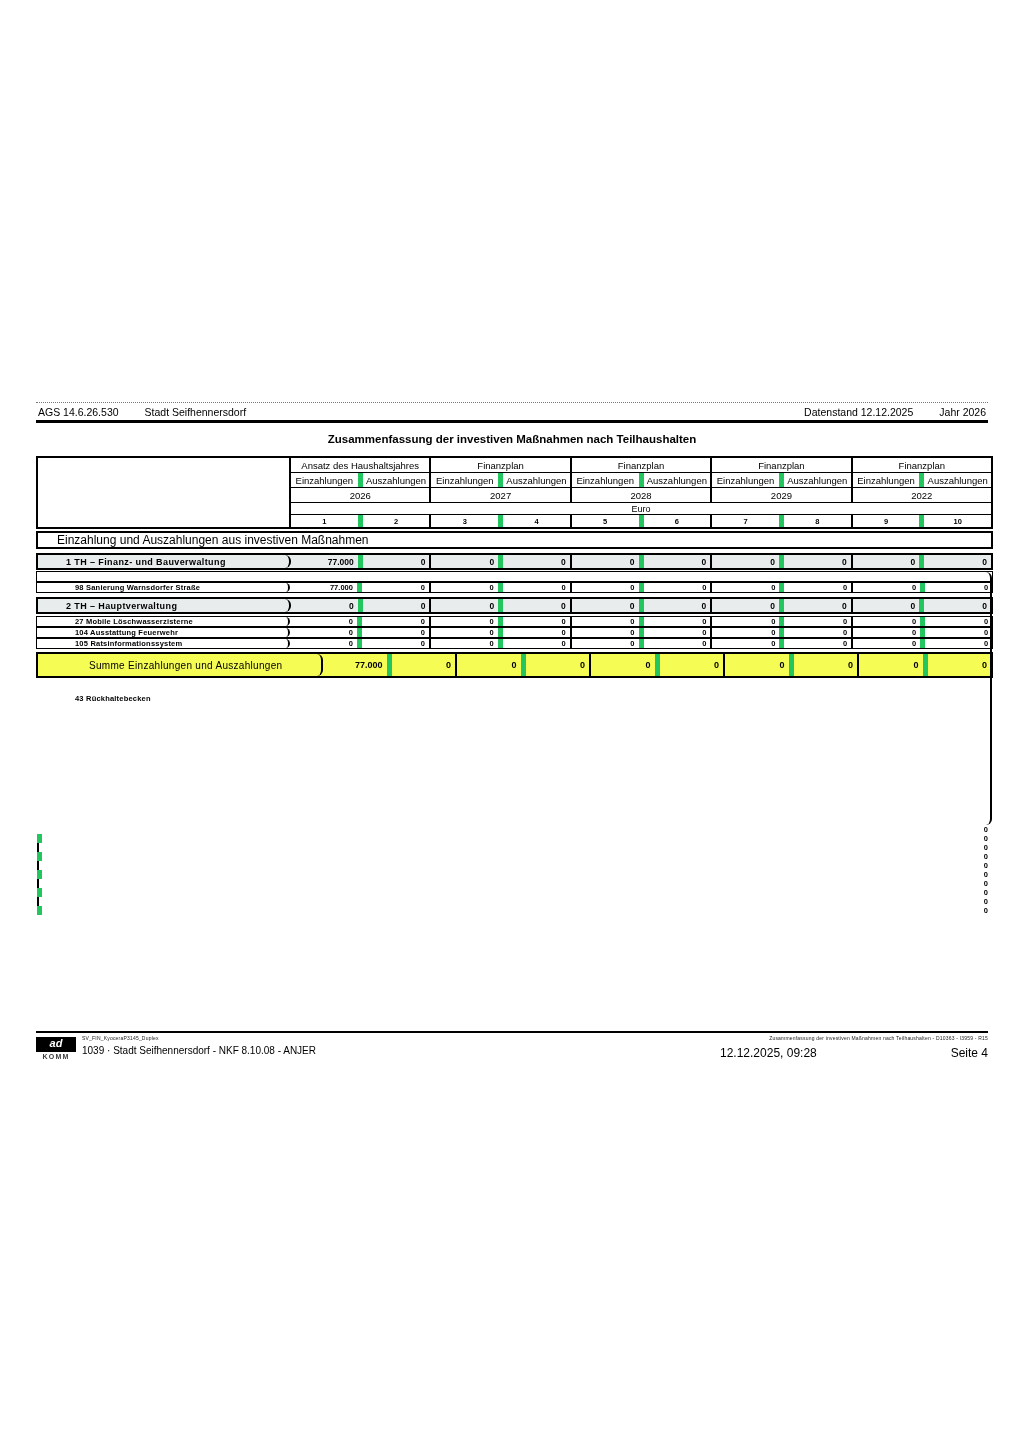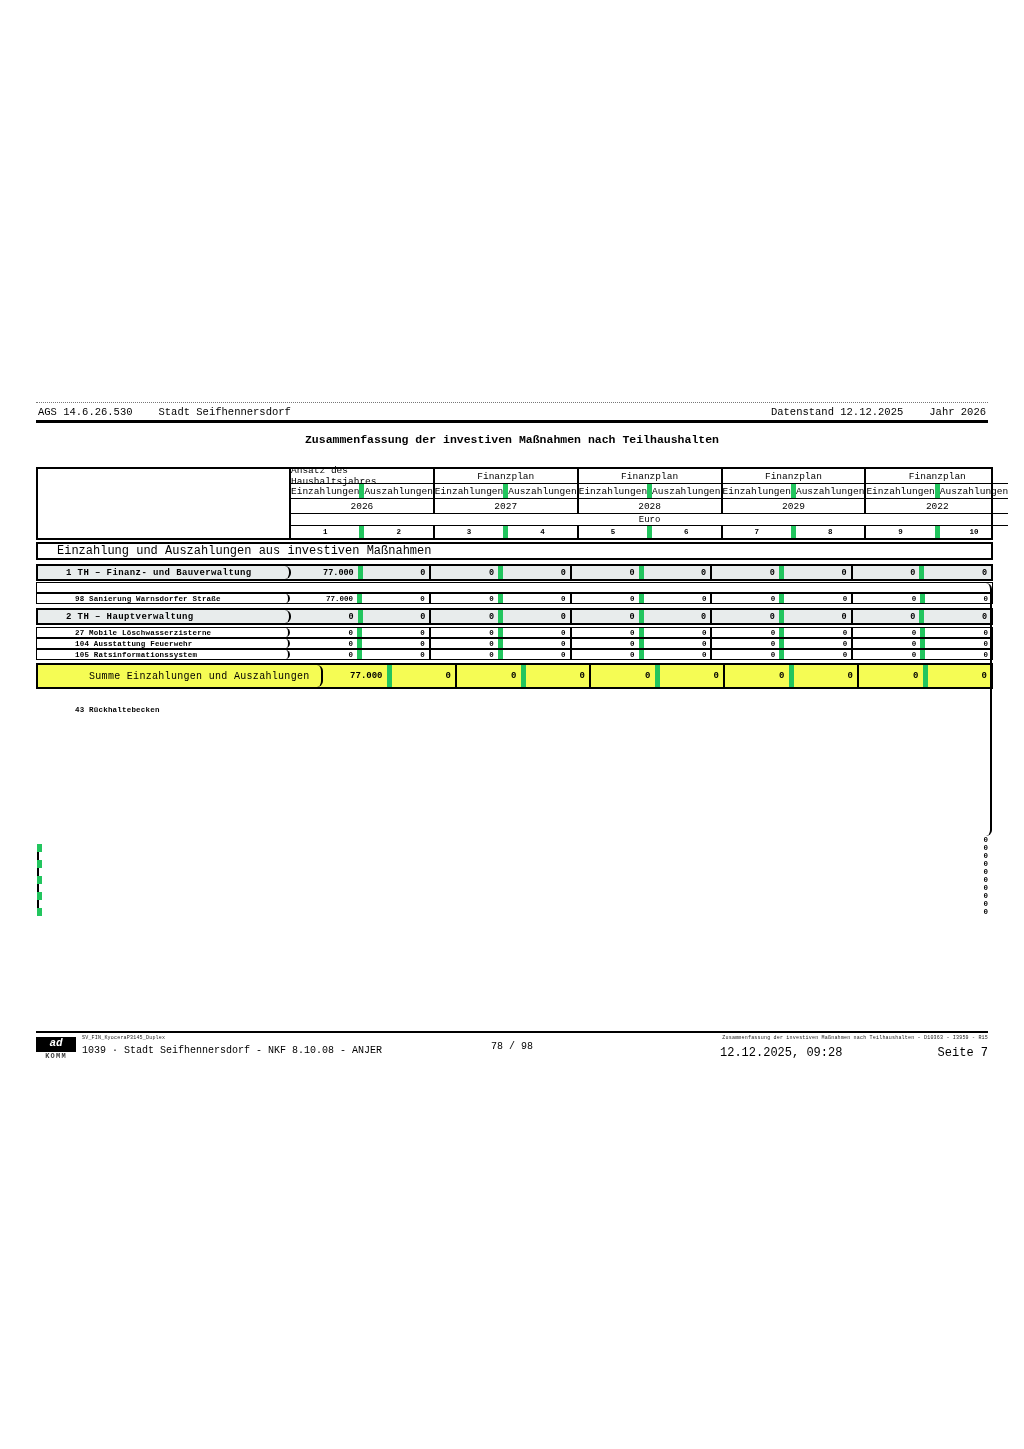--- a/index.html
+++ b/index.html
@@ -1,28 +1,28 @@
 <!DOCTYPE html>
 <html><head>
 <meta charset="utf-8">
 <style>
   * { box-sizing: border-box; margin: 0; padding: 0; }
   body { font-family: "Liberation Sans", sans-serif; background: #fff; color: #000; }
-  .page { position: relative; width: 1024px; height: 1449px; background: #fff; overflow: hidden; font-family: Liberation Mono, monospace; }
+  .page { position: relative; width: 1024px; height: 1449px; background: #fff; overflow: hidden; }
 
   
   .dotrule { position: absolute; left: 36px; right: 36px; top: 402px; border-top: 1px dotted #777; }
   .toprow { position: absolute; left: 38px; right: 38px; top: 406px; display: flex; justify-content: space-between; font-size: 10.5px; }
   .toprow .lft span { margin-right: 26px; }
   .toprow .rgt span { margin-left: 26px; }
   .dblrule { position: absolute; left: 36px; right: 36px; top: 420px; height: 1px; border-top: 1px solid #000; border-bottom: 2px solid #000; }
   .title { position: absolute; left: 0; right: 0; top: 433px; text-align: center; font-weight: bold; font-size: 11.5px; }
 
   
-  .tbl { position: absolute; left: 36px; top: 467px; width: 852px; }
+  .tbl { position: absolute; left: 36px; top: 456px; width: 852px; }
   .thead { display: flex; border: 2px solid #000; width: 957px; }
   .thead-corner { flex: 0 0 253px; border-right: 2px solid #000; }
   .thead-right { flex: 1; display: flex; flex-direction: column; }
   .hrow { display: flex; border-bottom: 1px solid #000; }
   .hrow:last-child { border-bottom: none; }
   .hc { display: flex; align-items: center; justify-content: center; font-size: 9.5px; }
   .h14 { height: 14px; } .h11 { height: 11px; } .h12 { height: 12px; }
   .hc.w2 { flex: 2; } .hc.w1 { flex: 1; } .hc.w10 { flex: 10; }
   .bl1 { border-left: 5px solid #22c55e; } .bl2 { border-left: 2px solid #000; }
   .hnum { font-size: 7.5px; font-weight: bold; }
@@ -249,23 +249,22 @@
 
   <div class="footer">
     <div class="flogo">
       <div class="logo-ad">ad</div>
       <div class="logo-komm">KOMM</div>
     </div>
     <div class="fleft">
       <div class="ftiny">SV_FIN_KyoceraP3145_Duplex</div>
       <div class="forg">1039 · Stadt Seifhennersdorf - NKF 8.10.08 - ANJER</div>
     </div>
-    <div class="fcenter">78 / 98</div>
     <div class="fright">
       <span class="ftiny">Zusammenfassung der investiven Maßnahmen nach Teilhaushalten - D10363 - I3959 - R15</span>
       <div class="frow">
         <span>12.12.2025, 09:28</span>
-        <span>Seite 7</span>
+        <span>Seite 4</span>
       </div>
     </div>
   </div>
 
 </div>
 
 </body></html>

